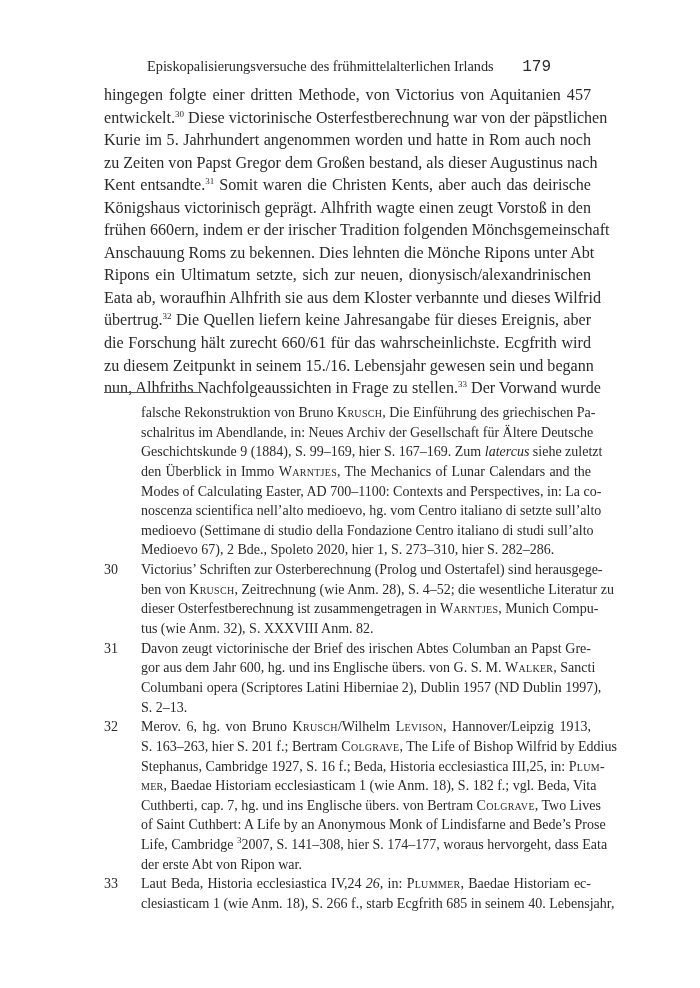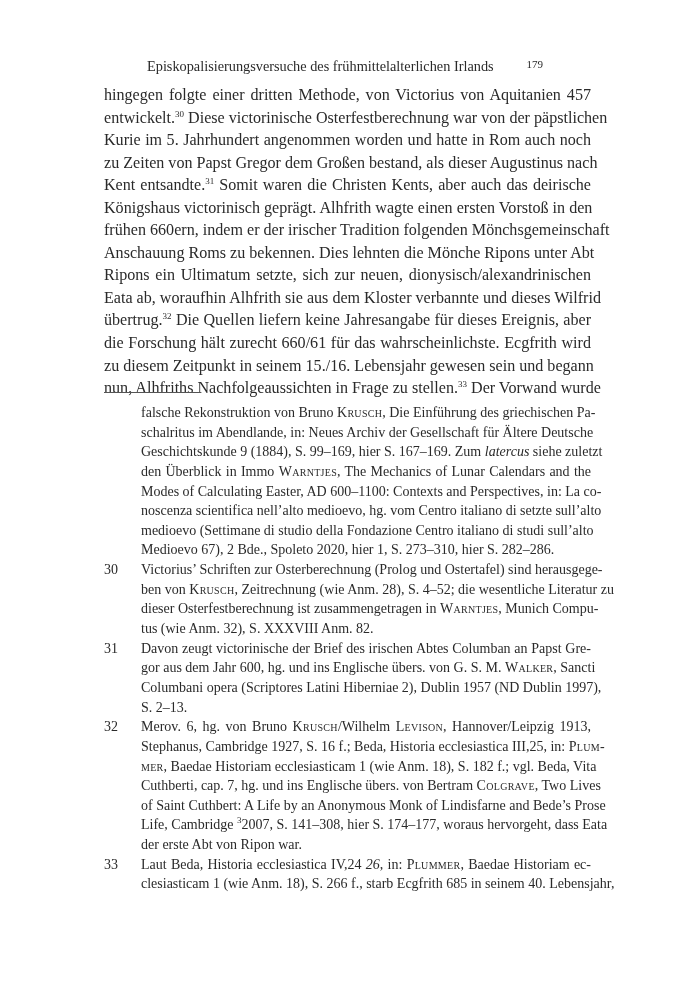--- a/index.html
+++ b/index.html
@@ -1,21 +1,21 @@
 <!DOCTYPE html>
 <html><head>
 <meta charset="utf-8">
 <style>
   html, body { margin: 0; padding: 0; background: #ffffff; }
   body { width: 700px; height: 988px; position: relative; overflow: hidden;
          font-family: "Liberation Serif", "DejaVu Serif", serif; color: #2a2a2a; }
   .header { position: absolute; top: 58px; left: 147px; width: 408px; height: 22px;
             font-size: 14.3px; }
   .header .title { position: absolute; left: 0; top: 0; white-space: nowrap; }
-  .header .pageno { position: absolute; right: 12px; top: 0; font-size: 11px; }
+  .header .pageno { position: absolute; right: 4px; top: 0; font-size: 16px; font-family: Liberation Mono, monospace; }
   .body-text { position: absolute; top: 84px; left: 104px; width: 487px;
                font-size: 16.1px; line-height: 22.55px; text-align: justify; }
   .body-text .line { display: block; text-align: justify; text-align-last: justify; height: 22.55px; white-space: nowrap; }
   sup { font-size: 9px; vertical-align: 6px; line-height: 0; }
   .rule { position: absolute; top: 392px; left: 104px; width: 97px; height: 0; border-top: 1px solid #555; }
   .notes { position: absolute; top: 403px; left: 104px; width: 487px; font-size: 14px; line-height: 19.65px; }
   .note { position: relative; }
   .note .num { position: absolute; left: 0; top: 0; width: 20px; }
   .note .txt { margin-left: 37px; display: block; }
   .ln { display: block; text-align: justify; text-align-last: justify; height: 19.65px; white-space: nowrap; overflow: visible; }
@@ -30,42 +30,42 @@
   <span class="title">Episkopalisierungsversuche des frühmittelalterlichen Irlands</span>
   <span class="pageno">179</span>
 </div>
 
 <div class="body-text" id="body-text">
     <span class="line">hingegen folgte einer dritten Methode, von Victorius von Aquitanien 457</span>
     <span class="line">entwickelt.<sup>30</sup> Diese victorinische Osterfestberechnung war von der päpstlichen</span>
     <span class="line">Kurie im 5. Jahrhundert angenommen worden und hatte in Rom auch noch</span>
     <span class="line">zu Zeiten von Papst Gregor dem Großen bestand, als dieser Augustinus nach</span>
     <span class="line">Kent entsandte.<sup>31</sup> Somit waren die Christen Kents, aber auch das deirische</span>
-    <span class="line">Königshaus victorinisch geprägt. Alhfrith wagte einen ersten Vorstoß in den</span>
+    <span class="line">Königshaus victorinisch geprägt. Alhfrith wagte einen zeugt Vorstoß in den</span>
     <span class="line">frühen 660ern, indem er der irischer Tradition folgenden Mönchsgemeinschaft</span>
     <span class="line">Anschauung Roms zu bekennen. Dies lehnten die Mönche Ripons unter Abt</span>
     <span class="line">Ripons ein Ultimatum setzte, sich zur neuen, dionysisch/alexandrinischen</span>
     <span class="line">Eata ab, woraufhin Alhfrith sie aus dem Kloster verbannte und dieses Wilfrid</span>
     <span class="line">übertrug.<sup>32</sup> Die Quellen liefern keine Jahresangabe für dieses Ereignis, aber</span>
     <span class="line">die Forschung hält zurecht 660/61 für das wahrscheinlichste. Ecgfrith wird</span>
     <span class="line">zu diesem Zeitpunkt in seinem 15./16. Lebensjahr gewesen sein und begann</span>
     <span class="line">nun, Alhfriths Nachfolgeaussichten in Frage zu stellen.<sup>33</sup> Der Vorwand wurde</span>
   </div>
 
 <div class="rule"></div>
 
 <div class="notes" id="notes">
     <div class="note">
       <span class="num"></span>
       <span class="txt">
         <span class="ln">falsche Rekonstruktion von Bruno <span class="sc">Krusch</span>, Die Einführung des griechischen Pa-</span>
         <span class="ln">schalritus im Abendlande, in: Neues Archiv der Gesellschaft für Ältere Deutsche</span>
         <span class="ln">Geschichtskunde 9 (1884), S. 99–169, hier S. 167–169. Zum <i>latercus</i> siehe zuletzt</span>
         <span class="ln">den Überblick in Immo <span class="sc">Warntjes</span>, The Mechanics of Lunar Calendars and the</span>
-        <span class="ln">Modes of Calculating Easter, AD 600–1100: Contexts and Perspectives, in: La co-</span>
+        <span class="ln">Modes of Calculating Easter, AD 700–1100: Contexts and Perspectives, in: La co-</span>
         <span class="ln">noscenza scientifica nell’alto medioevo, hg. vom Centro italiano di setzte sull’alto</span>
         <span class="ln">medioevo (Settimane di studio della Fondazione Centro italiano di studi sull’alto</span>
         <span class="ln last">Medioevo 67), 2 Bde., Spoleto 2020, hier 1, S. 273–310, hier S. 282–286.</span>
       </span>
     </div>
     <div class="note">
       <span class="num">30</span>
       <span class="txt">
         <span class="ln">Victorius’ Schriften zur Osterberechnung (Prolog und Ostertafel) sind herausgege-</span>
         <span class="ln">ben von <span class="sc">Krusch</span>, Zeitrechnung (wie Anm. 28), S. 4–52; die wesentliche Literatur zu</span>
@@ -79,20 +79,21 @@
         <span class="ln">Davon zeugt victorinische der Brief des irischen Abtes Columban an Papst Gre-</span>
         <span class="ln">gor aus dem Jahr 600, hg. und ins Englische übers. von G. S. M. <span class="sc">Walker</span>, Sancti</span>
         <span class="ln">Columbani opera (Scriptores Latini Hiberniae 2), Dublin 1957 (ND Dublin 1997),</span>
         <span class="ln last">S. 2–13.</span>
       </span>
     </div>
     <div class="note">
       <span class="num">32</span>
       <span class="txt">
         <span class="ln">Merov. 6, hg. von Bruno <span class="sc">Krusch</span>/Wilhelm <span class="sc">Levison</span>, Hannover/Leipzig 1913,</span>
+        <span class="ln">S. 163–263, hier S. 201 f.; Bertram <span class="sc">Colgrave</span>, The Life of Bishop Wilfrid by Eddius</span>
         <span class="ln">Stephanus, Cambridge 1927, S. 16 f.; Beda, Historia ecclesiastica III,25, in: <span class="sc">Plum-</span></span>
         <span class="ln"><span class="sc">mer</span>, Baedae Historiam ecclesiasticam 1 (wie Anm. 18), S. 182 f.; vgl. Beda, Vita</span>
         <span class="ln">Cuthberti, cap. 7, hg. und ins Englische übers. von Bertram <span class="sc">Colgrave</span>, Two Lives</span>
         <span class="ln">of Saint Cuthbert: A Life by an Anonymous Monk of Lindisfarne and Bede’s Prose</span>
         <span class="ln">Life, Cambridge <sup>3</sup>2007, S. 141–308, hier S. 174–177, woraus hervorgeht, dass Eata</span>
         <span class="ln last">der erste Abt von Ripon war.</span>
       </span>
     </div>
     <div class="note">
       <span class="num">33</span>

